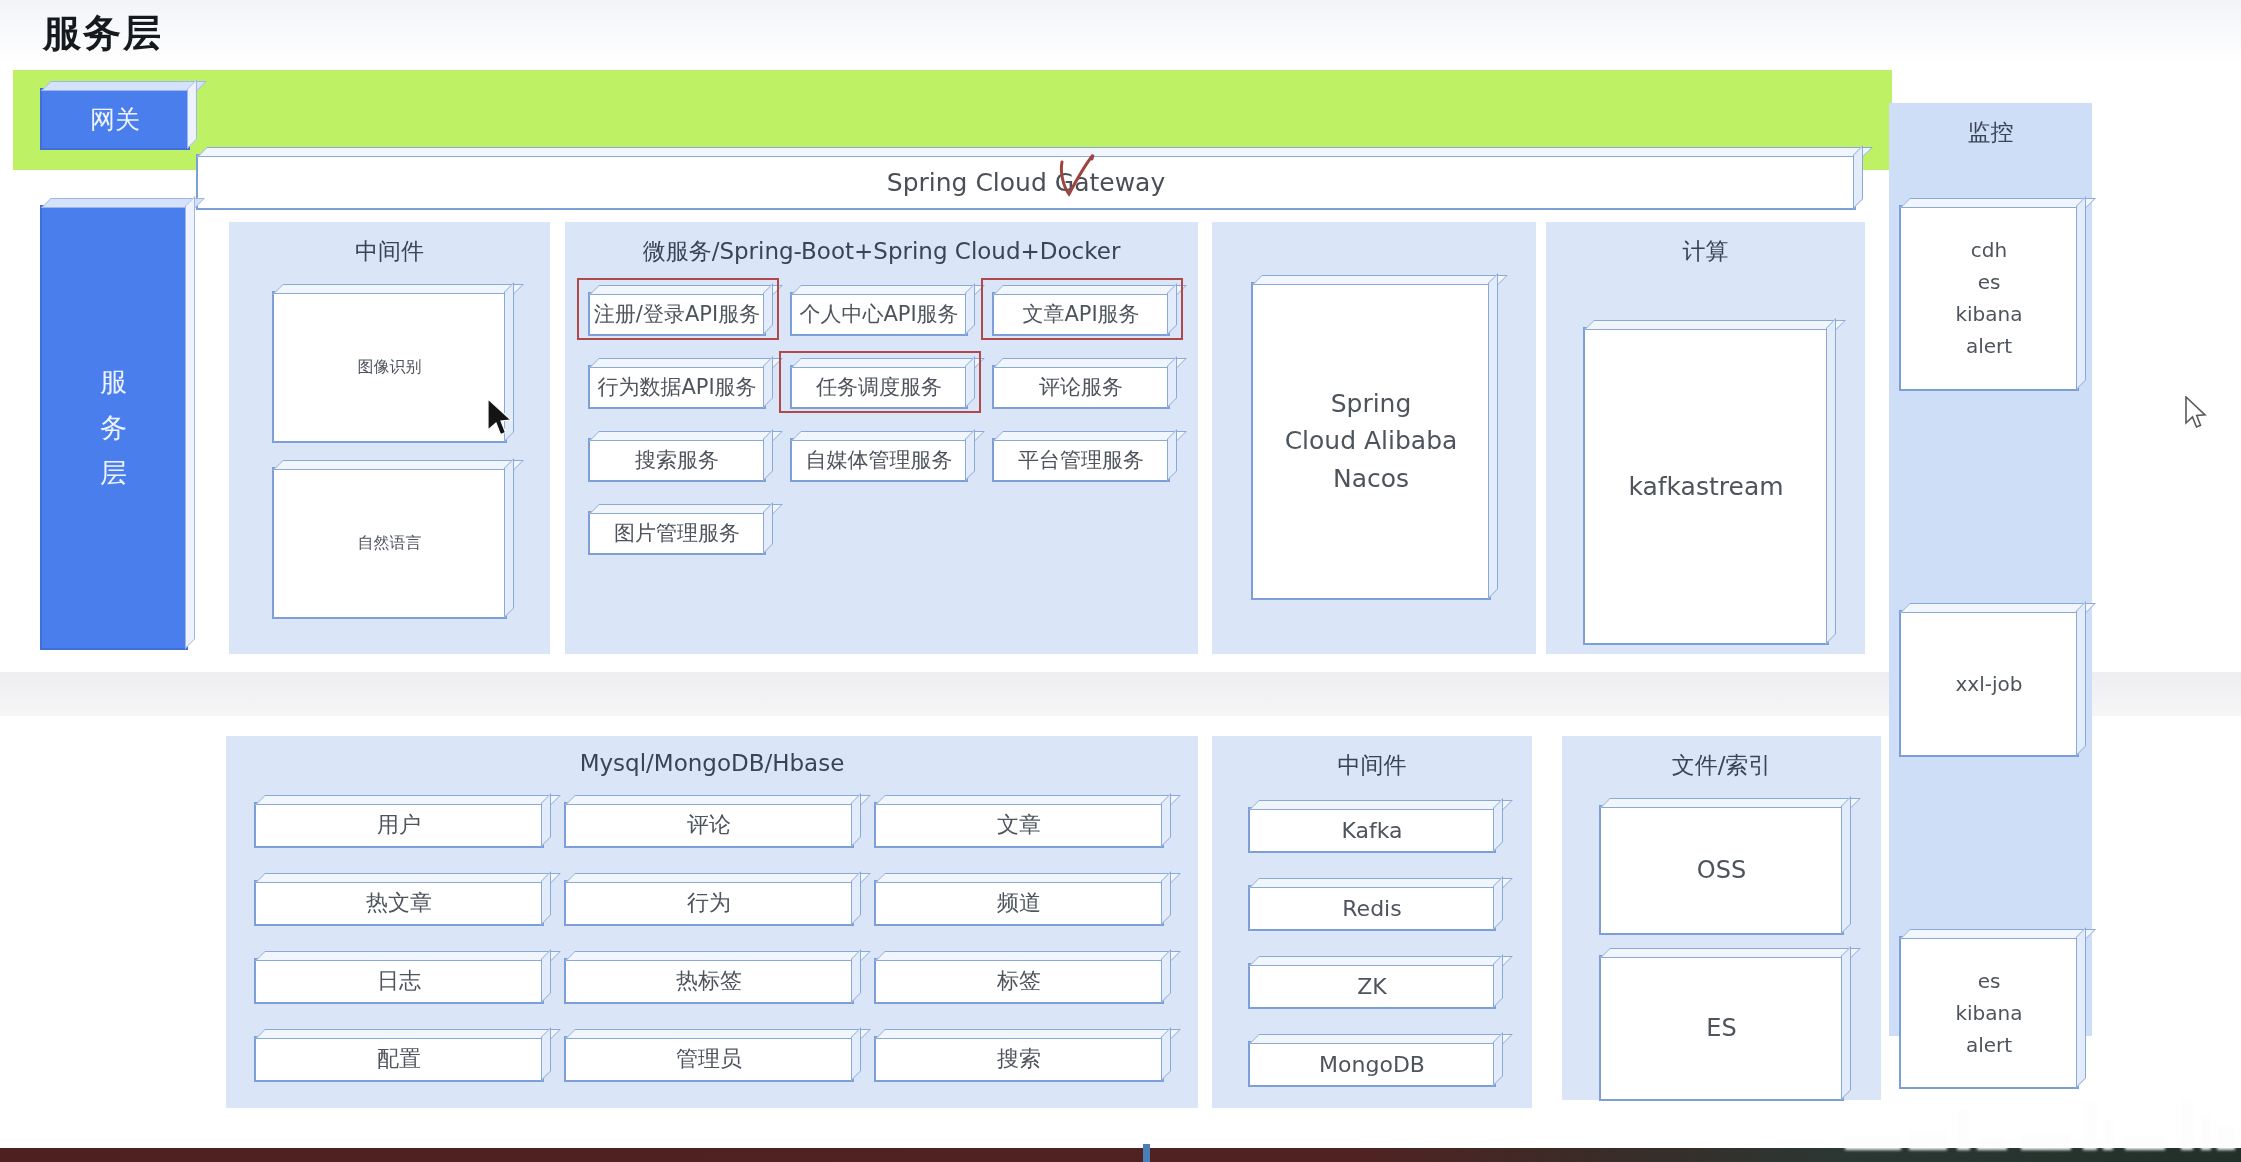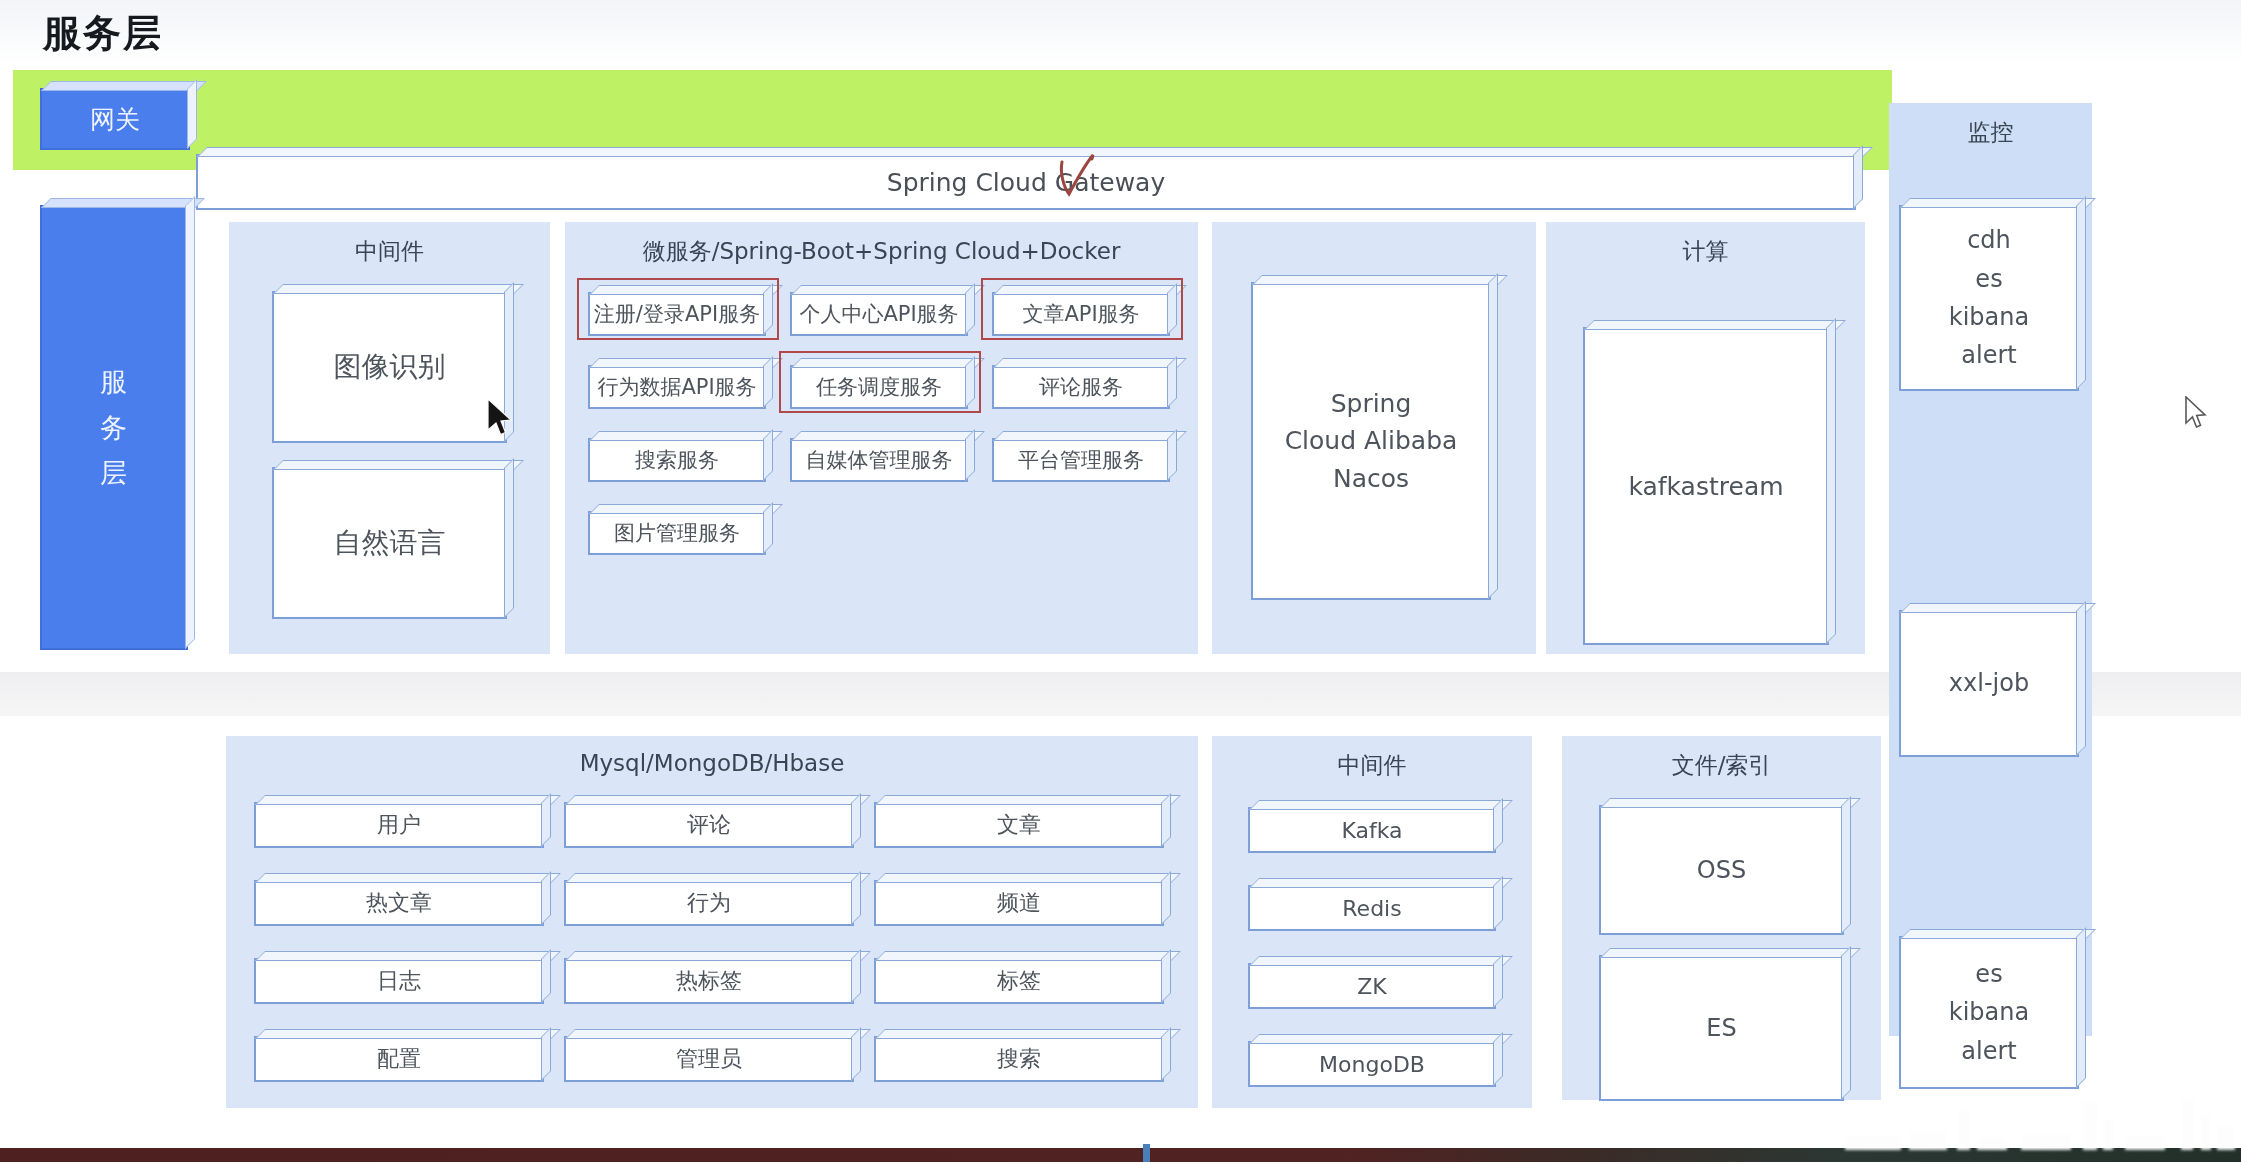--- a/index.html
+++ b/index.html
@@ -59,21 +59,21 @@
   .panel-header {
     margin-top:14px; text-align:center; font-size:23px; color:#3a4553;
   }
   .pillar {
     font-size:27px; line-height:1.7; letter-spacing:1px; text-align:center;
   }
   #pillar-service { left:40px; top:205px; width:148px; height:445px; }
 
   #panel-mid-top { left:229px; top:222px; width:321px; height:432px; }
   #panel-mid-top .stack { margin:24px 43px 0; display:flex; flex-direction:column; gap:24px; }
-  #panel-mid-top .slab { height:152px; font-size:28px; }
+  #panel-mid-top .slab { height:152px; font-size:16px; }
 
   #panel-micro { left:565px; top:222px; width:633px; height:432px; }
   #panel-micro .grid {
     margin:25px 28px 0 23px; display:grid; grid-template-columns:1fr 1fr 1fr;
     column-gap:24px; row-gap:29px;
   }
   #panel-micro .slab { height:44px; font-size:21px; }
 
   #panel-nacos { left:1212px; top:222px; width:324px; height:432px; }
   #panel-nacos .slab { left:39px; top:60px; width:240px; height:318px; font-size:25px; line-height:1.5; }
@@ -95,21 +95,21 @@
   #panel-mid-bottom { left:1212px; top:736px; width:320px; height:372px; }
   #panel-mid-bottom .stack { margin:26px 36px 0; display:flex; flex-direction:column; gap:32px; }
   #panel-mid-bottom .slab { height:46px; font-size:22px; }
 
   #panel-fileindex { left:1562px; top:736px; width:319px; height:364px; }
   #panel-fileindex .stack { margin:24px 37px 0; display:flex; flex-direction:column; gap:20px; }
   #panel-fileindex .slab.big1 { height:130px; font-size:24px; }
   #panel-fileindex .slab.big2 { height:146px; font-size:24px; }
 
   #panel-monitor { left:1851px; top:103px; width:203px; height:933px; background:#cfdef7;margin-left:38px; }
-  #panel-monitor .slab { left:10px; width:180px; font-size:24px; line-height:1.6; }
+  #panel-monitor .slab { left:10px; width:180px; font-size:20px; line-height:1.6; }
   #monitor-box-1 { top:57px;  height:186px; }
   #monitor-box-2 { top:276px; height:147px; }
   #monitor-box-3 { top:455px; height:153px; }
 
   
   #red-check { left:1048px; top:150px; }
   #cursor-1 { left:486px; top:398px; }
   #cursor-2 { left:2184px; top:396px; }
 
   #bottom-bar { left:0; top:1148px; width:2241px; height:14px;

